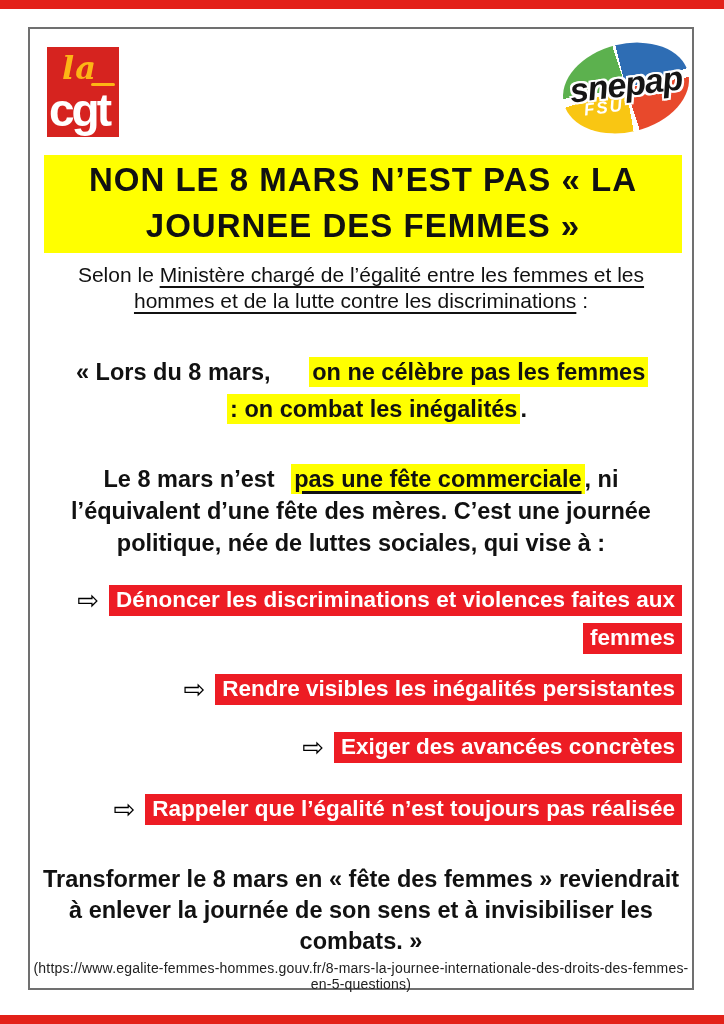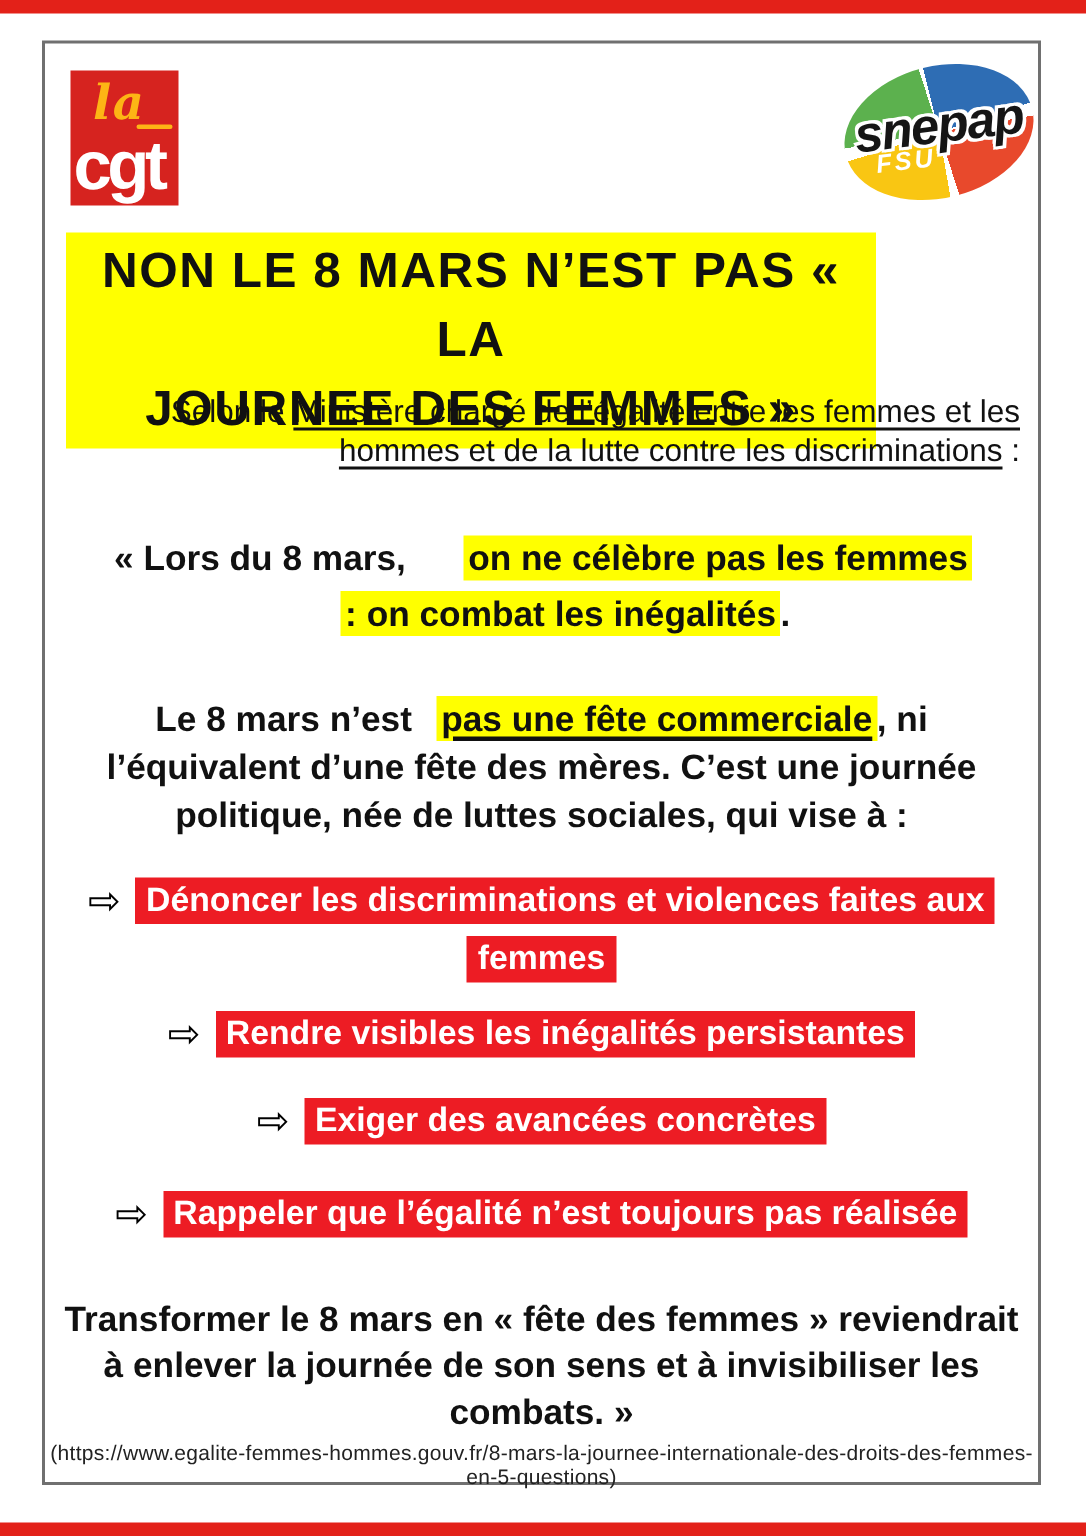--- a/index.html
+++ b/index.html
@@ -76,31 +76,31 @@
   }
   .snepap-fsu {
     position: absolute; left: 26px; top: 57px;
     font-size: 17px; font-weight: bold; font-style: italic;
     color: #fff; letter-spacing: 2px;
     transform: rotate(-7deg);
   }
 
   
   .title-band {
-    position: absolute; left: 14px; top: 126px; width: 540px;
+    position: absolute; left: 14px; top: 126px; width: 638px;
     background: var(--highlight_yellow);
     text-align: center;
     font-weight: bold; font-size: 33px; line-height: 46px;
     letter-spacing: 1px;
     padding: 2px 0 4px 0;
   }
 
   .intro {
     position: absolute; left: 0; right: 0; top: 233px;
-    text-align: right; font-size: 21px; line-height: 26px;
+    text-align: center; font-size: 21px; line-height: 26px;
     padding: 0 12px;
   }
 
   .quote1 {
     position: absolute; left: 0; right: 0; top: 325px;
     text-align: center; font-weight: bold;
     font-size: 23.5px; line-height: 37px;
     padding: 0 46px;
   }
 
@@ -119,21 +119,21 @@
   }
   .seg-yellow-underline {
     background: var(--highlight_yellow);
     padding: 2px 3px;
     text-decoration: underline; text-decoration-thickness: 2.5px; text-underline-offset: 4px;
     -webkit-box-decoration-break: clone; box-decoration-break: clone; margin-left: 10px;
   }
 
   .bullet {
     position: absolute; left: 0; right: 0;
-    text-align: center; font-weight: bold;
+    text-align: right; font-weight: bold;
     font-size: 22.5px; line-height: 37px;
     padding: 0 10px;
   }
   .bullet-1 { top: 552px; }
   .bullet-2 { top: 641px; }
   .bullet-3 { top: 699px; }
   .bullet-4 { top: 761px; }
   .arrow {
     font-family: "DejaVu Sans", sans-serif;
     font-weight: normal; font-size: 26px; color: #000;

